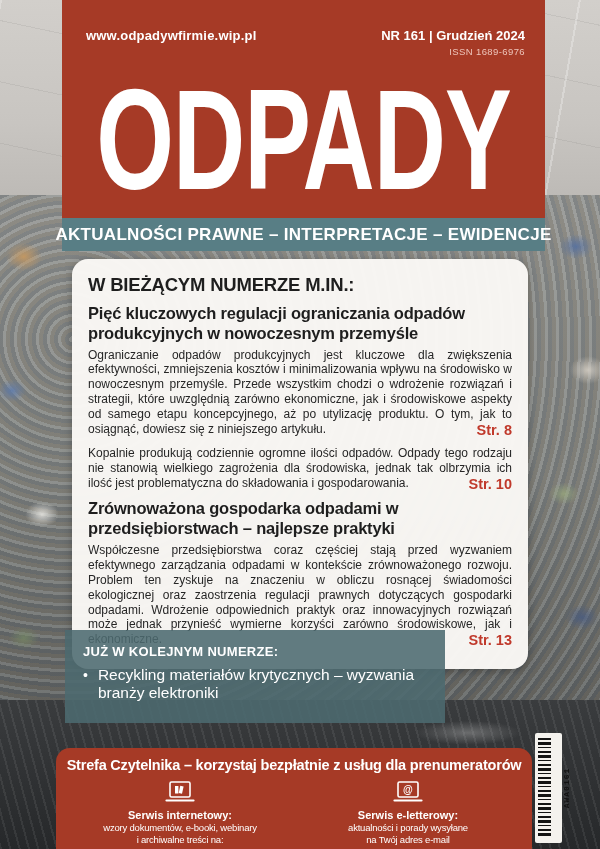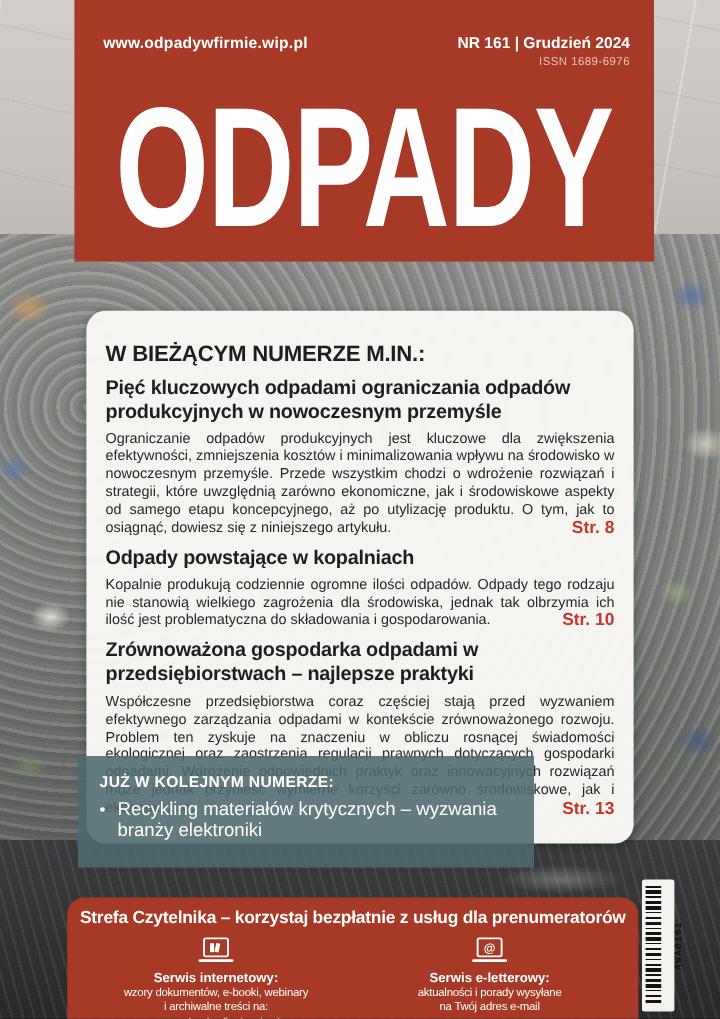--- a/index.html
+++ b/index.html
@@ -58,21 +58,21 @@
     background:#587e85;color:#fff;display:flex;align-items:center;justify-content:center;
     font-size:17px;font-weight:bold;letter-spacing:.3px;white-space:nowrap;
   }
   
   .toc{
     position:absolute;left:72px;top:259px;width:456px;min-height:356px;
     background:rgba(250,248,245,.97);border-radius:16px;
     padding:13px 16px 12px 16px;color:#1e1e1e;
     box-shadow:0 2px 10px rgba(0,0,0,.28);
   }
-  .toc-heading{font-size:18.5px;font-weight:800;letter-spacing:-.2px;margin:12px 0 8px 0;}
+  .toc-heading{font-size:18.5px;font-weight:800;letter-spacing:-.2px;margin:2px 0 8px 0;}
   .article{margin-bottom:9px;}
   .article:last-child{margin-bottom:10px;}
   .article-title{font-size:16.5px;font-weight:800;line-height:1.2;letter-spacing:-.2px;margin:0 0 4px 0;}
   .summary{font-size:12px;line-height:1.24;text-align:justify;margin:0;color:#262626;}
   .pg{float:right;color:#c0392b;font-weight:800;font-size:14.5px;line-height:1;margin-left:8px;position:relative;top:1px;}
   
   .next-box{
     position:absolute;left:65px;top:630px;width:380px;height:93px;
     background:rgba(76,106,111,.88);color:#fff;padding:14px 18px;
   }
@@ -124,31 +124,31 @@
     <div class="mast-row">
       <div class="site-url">www.odpadywfirmie.wip.pl</div>
       <div class="issue-block">
         <div class="issue-no">NR 161 | Grudzień 2024</div>
         <div class="issn">ISSN 1689-6976</div>
       </div>
     </div>
     <div class="mag-title">ODPADY</div>
   </div>
 
+  <div class="tagline">AKTUALNOŚCI PRAWNE – INTERPRETACJE – EWIDENCJE</div>
 
   <div class="toc">
     <div class="toc-heading">W BIEŻĄCYM NUMERZE M.IN.:</div>
 
     <div class="article">
-      <div class="article-title">Pięć kluczowych odpadami ograniczania odpadów produkcyjnych w nowoczesnym przemyśle</div>
+      <div class="article-title">Pięć kluczowych regulacji ograniczania odpadów produkcyjnych w nowoczesnym przemyśle</div>
       <p class="summary"><span>Ograniczanie odpadów produkcyjnych jest kluczowe dla zwiększenia efektywności, zmniejszenia kosztów i minimalizowania wpływu na środowisko w nowoczesnym przemyśle. Przede wszystkim chodzi o wdrożenie rozwiązań i strategii, które uwzględnią zarówno ekonomiczne, jak i środowiskowe aspekty od samego etapu koncepcyjnego, aż po utylizację produktu. O tym, jak to osiągnąć, dowiesz się z niniejszego artykułu.</span><span class="pg">Str. 8</span></p>
     </div>
 
     <div class="article">
-      <div class="article-title">Odpady powstające w kopalniach</div>
       <p class="summary"><span>Kopalnie produkują codziennie ogromne ilości odpadów. Odpady tego rodzaju nie stanowią wielkiego zagrożenia dla środowiska, jednak tak olbrzymia ich ilość jest problematyczna do składowania i gospodarowania.</span><span class="pg">Str. 10</span></p>
     </div>
 
     <div class="article">
       <div class="article-title">Zrównoważona gospodarka odpadami w przedsiębiorstwach – najlepsze praktyki</div>
       <p class="summary"><span>Współczesne przedsiębiorstwa coraz częściej stają przed wyzwaniem efektywnego zarządzania odpadami w kontekście zrównoważonego rozwoju. Problem ten zyskuje na znaczeniu w obliczu rosnącej świadomości ekologicznej oraz zaostrzenia regulacji prawnych dotyczących gospodarki odpadami. Wdrożenie odpowiednich praktyk oraz innowacyjnych rozwiązań może jednak przynieść wymierne korzyści zarówno środowiskowe, jak i ekonomiczne.</span><span class="pg">Str. 13</span></p>
     </div>
   </div>
 
   <div class="next-box">

